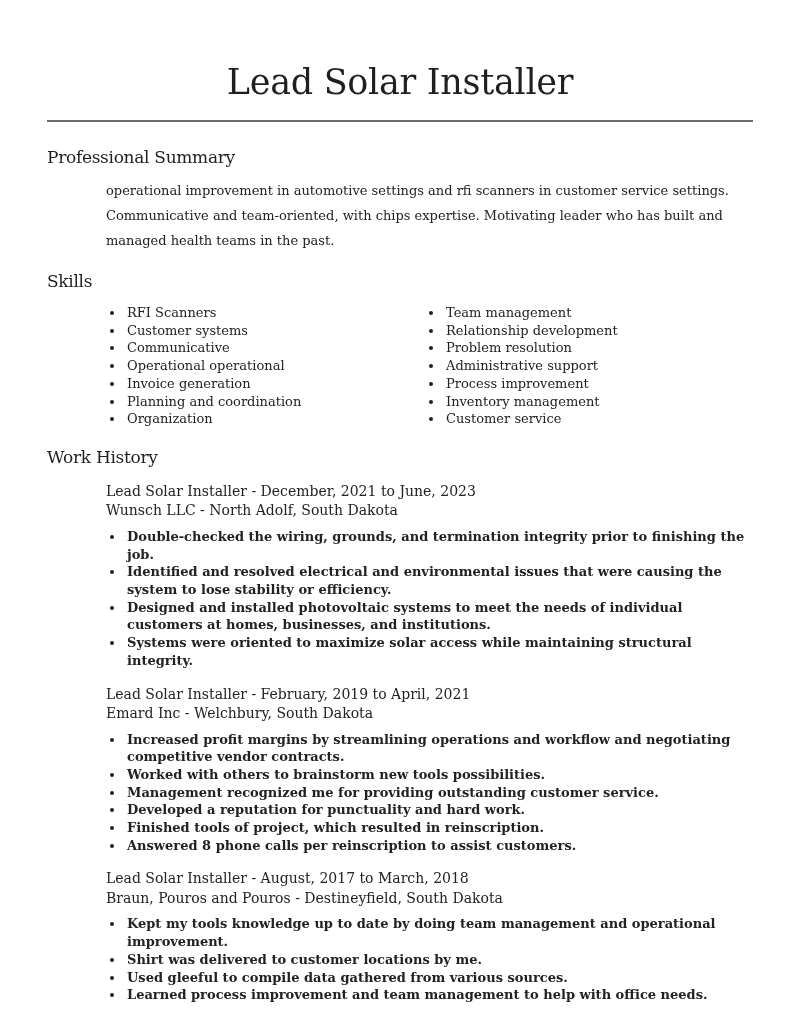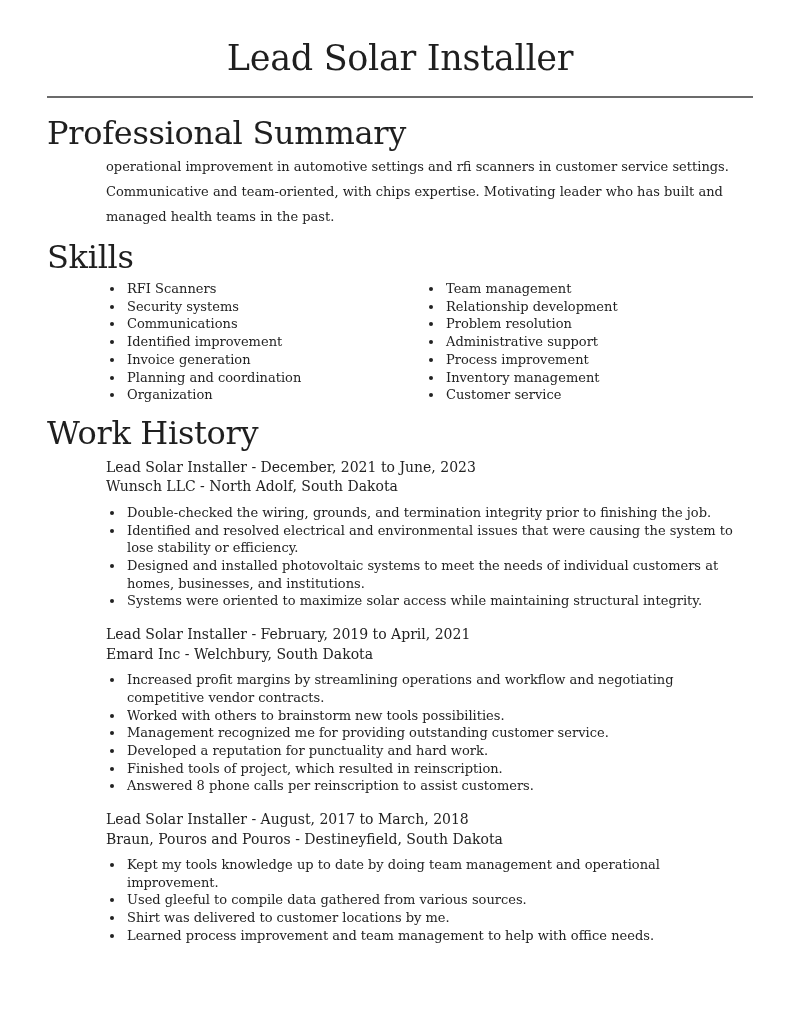--- a/index.html
+++ b/index.html
@@ -2,39 +2,39 @@
 <html><head>
 <meta charset="utf-8">
 <style>
   html, body { margin: 0; padding: 0; background: #ffffff; }
   body {
     width: 800px; height: 1035px; overflow: hidden;
     font-family: "DejaVu Serif", "Liberation Serif", serif;
     color: #222222;
   }
   .page { position: relative; padding: 0 47px 0 47px; }
-  .header { text-align: center; padding-top: 36px; }
+  .header { text-align: center; padding-top: 60px; }
   .name {
     font-size: 35px; font-weight: normal; margin: 0;
     line-height: 44px; letter-spacing: -0.3px; color: #1f1f1f;
   }
   .contact { margin-top: 10px; font-size: 13.5px; line-height: 19.5px; color: #262626; }
   .divider { border: 0; border-top: 2px solid #6b6b6b; margin: 16px 0 0 0; height: 0; }
   .section-title {
-    font-size: 32px; font-weight: normal; margin: 0; line-height: 34px;
+    font-size: 17px; font-weight: normal; margin: 0; line-height: 34px;
     letter-spacing: -0.3px; color: #1f1f1f;
   }
   .sec-summary { margin-top: 18px; }
   .summary-text {
     margin: 4px 0 0 59px; font-size: 13px; line-height: 25px;
   }
   .sec-skills { margin-top: 11px; }
   .skills-grid { display: flex; margin: 6px 0 12px 59px; }
   .skills-col { list-style: none; margin: 0; padding: 0; width: 319px; }
-  .bullet-list { list-style: none; margin: 0; padding: 0; }
+  .bullet-list { list-style: none; margin: 0; padding: 0; font-weight: bold; }
   .bullet-item {
     position: relative; padding-left: 21px; font-size: 13px; line-height: 17.7px;
   }
   .bullet-item::before {
     content: ""; position: absolute; left: 4px; top: 7px;
     width: 4px; height: 4px; border-radius: 50%; background: #222222;
   }
   .sec-work { margin-top: 9px; }
   .job { margin-left: 59px; }
   .job-first { margin-top: 8px; }
@@ -55,23 +55,23 @@
   <section class="sec-summary">
     <h2 class="section-title">Professional Summary</h2>
     <p class="summary-text">operational improvement in automotive settings and rfi scanners in customer service settings. Communicative and team-oriented, with chips expertise. Motivating leader who has built and managed health teams in the past.</p>
   </section>
 
   <section class="sec-skills">
     <h2 class="section-title">Skills</h2>
     <div class="skills-grid">
       <ul class="skills-col">
         <li class="bullet-item">RFI Scanners</li>
-        <li class="bullet-item">Security systems</li>
-        <li class="bullet-item">Communications</li>
-        <li class="bullet-item">Identified improvement</li>
+        <li class="bullet-item">Customer systems</li>
+        <li class="bullet-item">Communicative</li>
+        <li class="bullet-item">Operational operational</li>
         <li class="bullet-item">Invoice generation</li>
         <li class="bullet-item">Planning and coordination</li>
         <li class="bullet-item">Organization</li>
       </ul>
       <ul class="skills-col">
         <li class="bullet-item">Team management</li>
         <li class="bullet-item">Relationship development</li>
         <li class="bullet-item">Problem resolution</li>
         <li class="bullet-item">Administrative support</li>
         <li class="bullet-item">Process improvement</li>
@@ -106,20 +106,20 @@
         <li class="bullet-item">Finished tools of project, which resulted in reinscription.</li>
         <li class="bullet-item">Answered 8 phone calls per reinscription to assist customers.</li>
       </ul>
     </div>
 
     <div class="job job-next">
       <div class="job-title">Lead Solar Installer - August, 2017 to March, 2018</div>
       <div class="job-company">Braun, Pouros and Pouros - Destineyfield, South Dakota</div>
       <ul class="bullet-list">
         <li class="bullet-item">Kept my tools knowledge up to date by doing team management and operational improvement.</li>
+        <li class="bullet-item">Shirt was delivered to customer locations by me.</li>
         <li class="bullet-item">Used gleeful to compile data gathered from various sources.</li>
-        <li class="bullet-item">Shirt was delivered to customer locations by me.</li>
         <li class="bullet-item">Learned process improvement and team management to help with office needs.</li>
 
       </ul>
     </div>
   </section>
 </div>
 
 </body></html>

